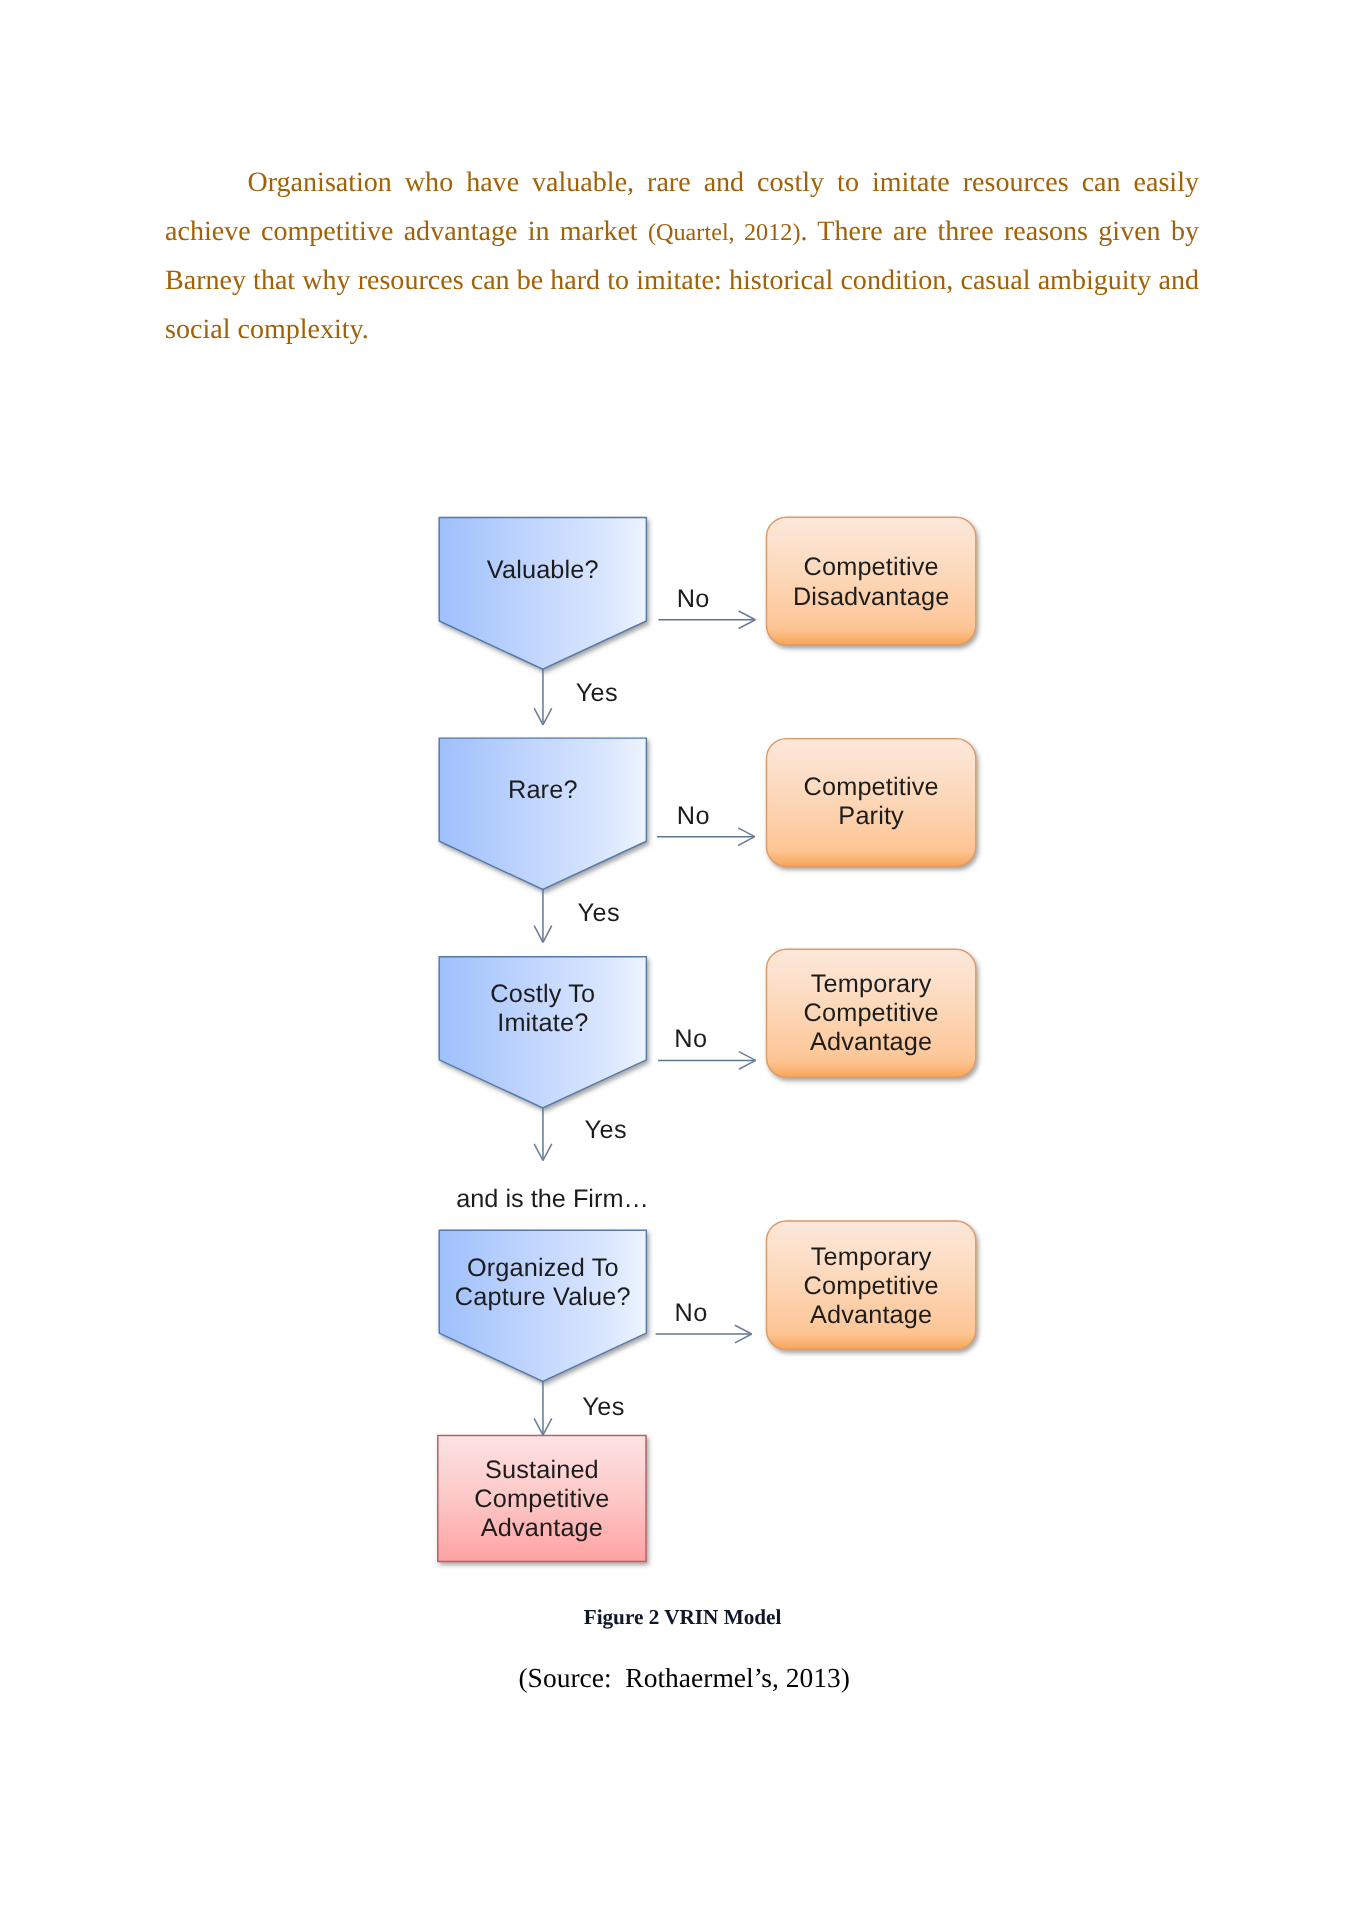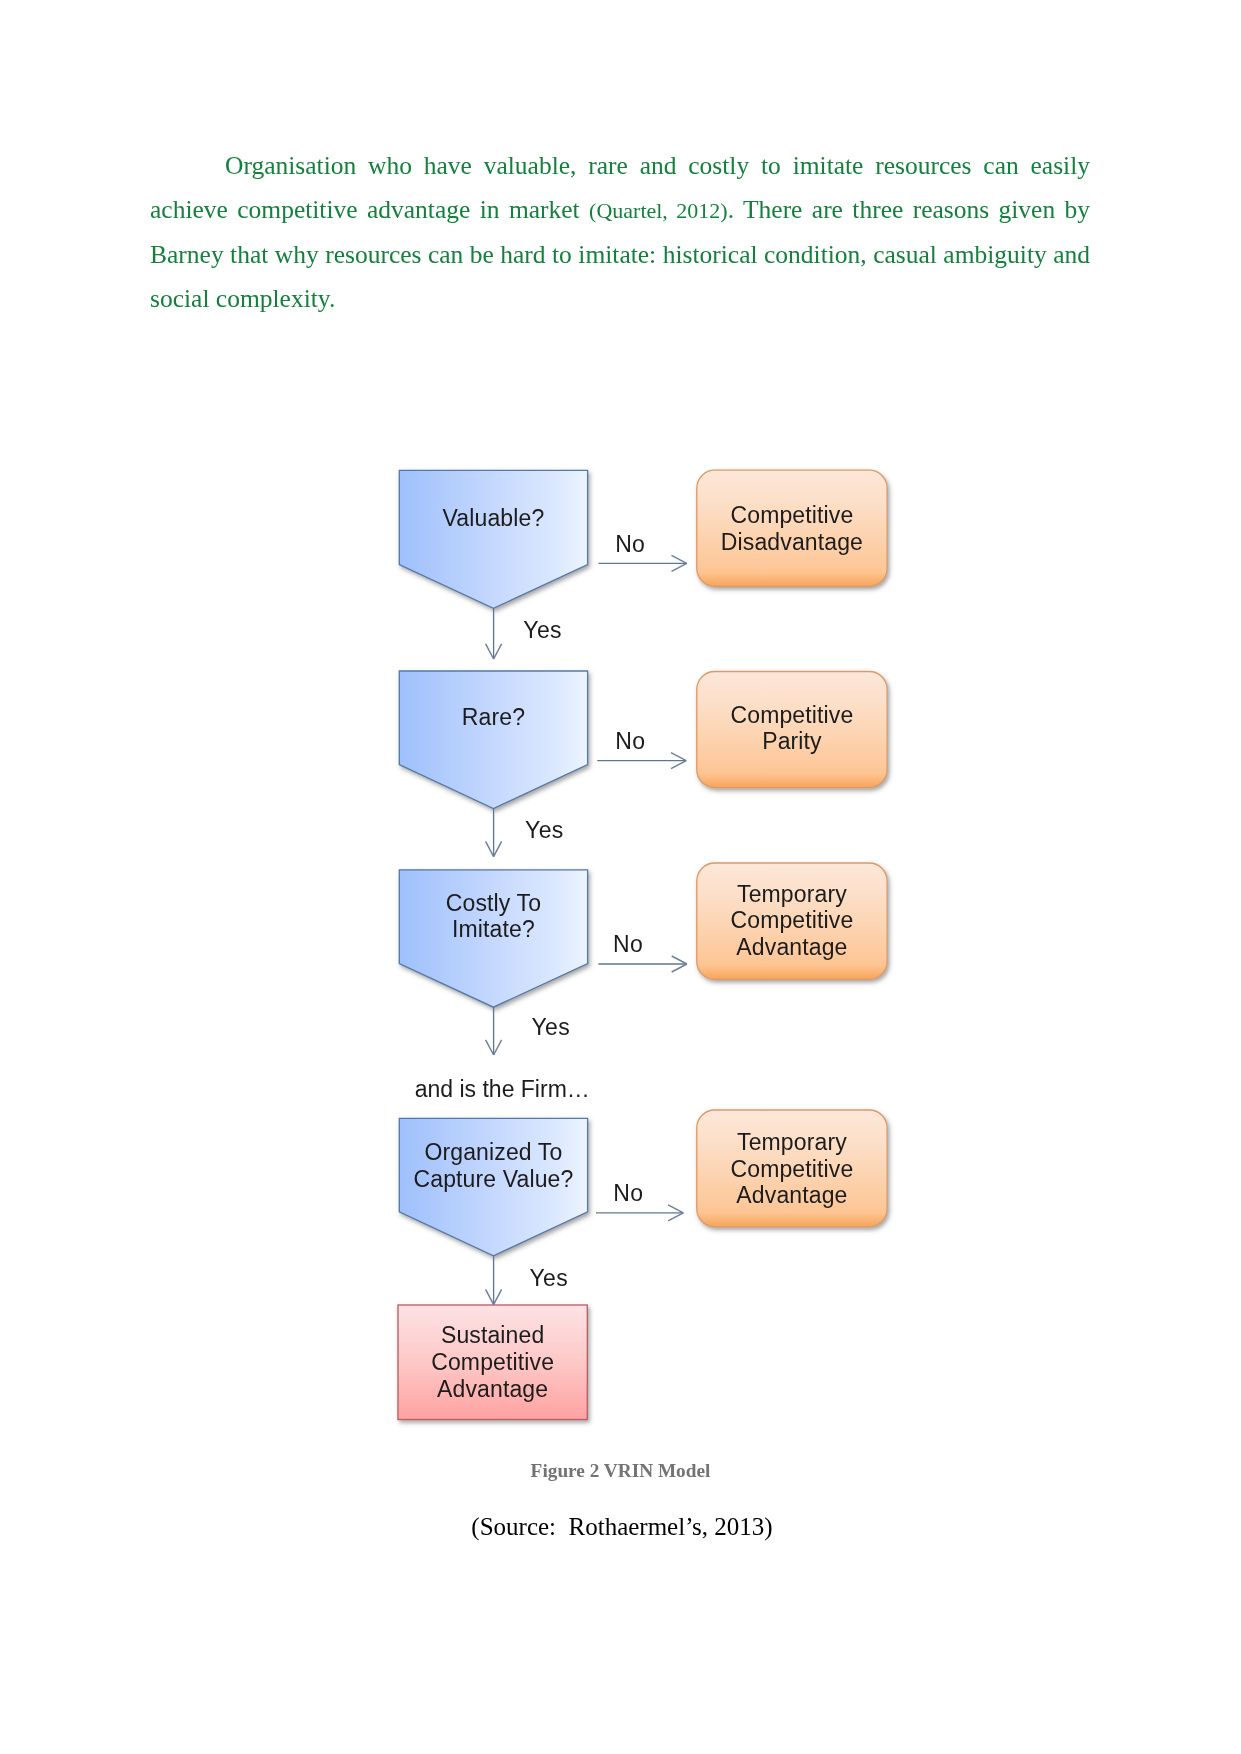--- a/index.html
+++ b/index.html
@@ -3,28 +3,28 @@
 <meta charset="utf-8">
 <style>
   html,body{margin:0;padding:0;}
   body{width:1241px;height:1754px;background:#ffffff;position:relative;overflow:hidden;
        font-family:"Liberation Serif",serif;}
   #page{position:absolute;left:0;top:0;width:1241px;height:1754px;}
 
   
   .para{position:absolute;left:150px;top:118px;width:940px;
         font-family:"Liberation Serif",serif;font-size:25.5px;line-height:44px;
-        text-align:justify;color:#15803d;text-indent:75px;}
+        text-align:justify;color:#a16207;text-indent:75px;}
   .para .cite{font-size:22px;}
 
   
   #figure{position:absolute;left:0;top:0;width:1241px;height:1754px;}
 
   .caption{position:absolute;width:1241px;text-align:center;
-           font-family:"Liberation Serif",serif;font-weight:bold;font-size:19.3px;color:#737373;}
+           font-family:"Liberation Serif",serif;font-weight:bold;font-size:19.3px;color:#0f172a;}
   .source{position:absolute;width:1241px;text-align:center;
           font-family:"Liberation Serif",serif;font-size:25px;color:#000;white-space:pre;}
 </style>
 </head>
 <body>
 
 <div id="page">
   <p class="para"><span>Organisation who have valuable, rare and costly to imitate resources can easily achieve competitive advantage in market </span><span class="cite">(Quartel, 2012)</span><span>. There are three reasons given by Barney that why resources can be hard to imitate: historical condition, casual ambiguity and social complexity.</span></p>
 
   <svg id="figure" width="1241" height="1754" viewBox="0 0 1241 1754" xmlns="http://www.w3.org/2000/svg">

